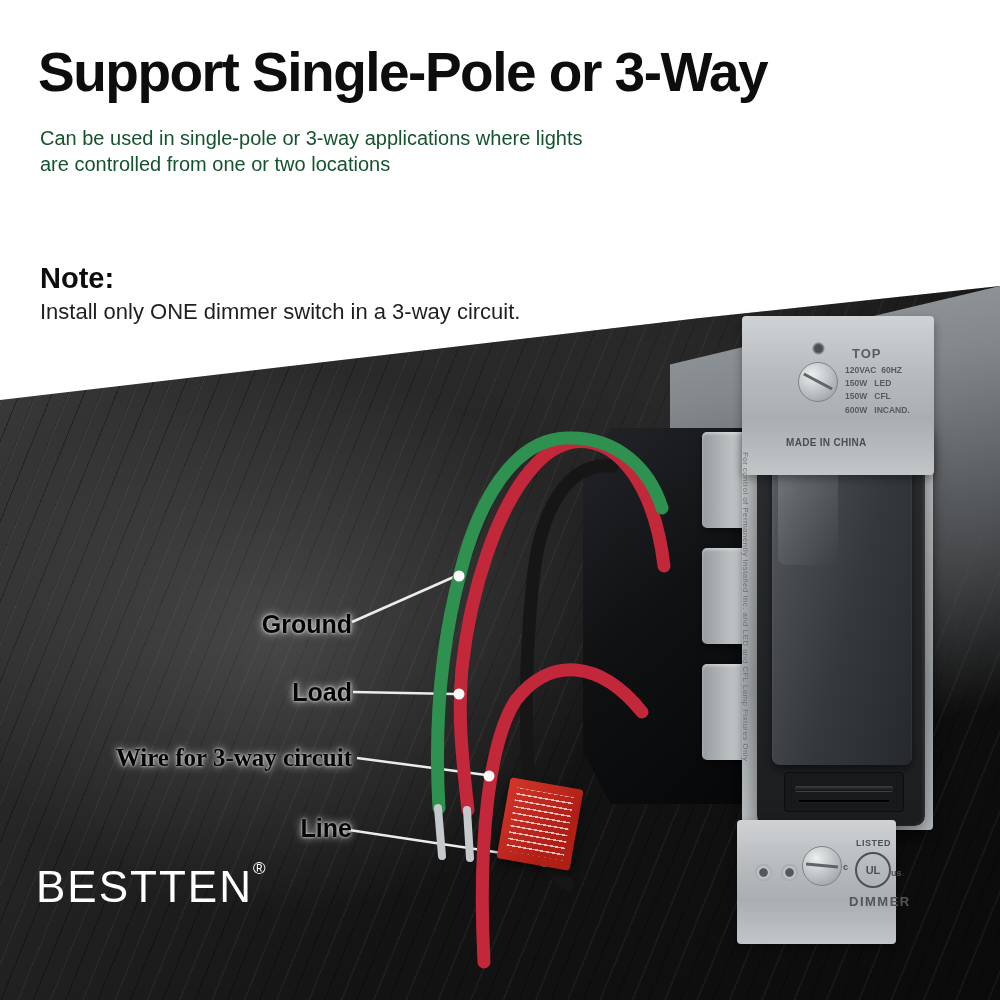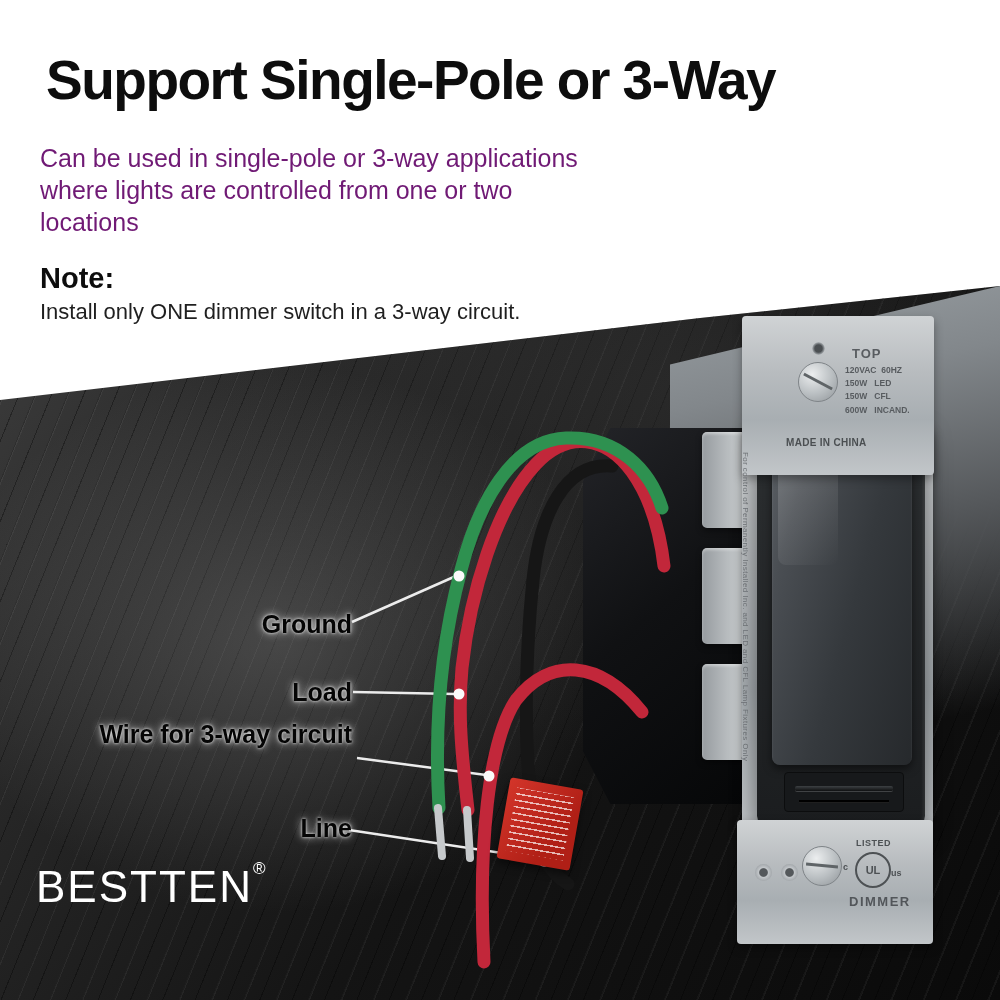--- a/index.html
+++ b/index.html
@@ -16,39 +16,39 @@
       repeating-linear-gradient(112deg, rgba(255,255,255,.05) 0 2px, transparent 2px 30px),
       repeating-linear-gradient(112deg, rgba(0,0,0,.35) 0 1px, transparent 1px 15px),
       linear-gradient(128deg,#4a4a4a 0%,#272727 35%,#141414 62%,#0a0a0a 100%);}
   .backdrop{left:670px;top:286px;width:330px;height:560px;z-index:2;
     clip-path:polygon(0 14%,100% 0,100% 100%,0 100%);
     background:linear-gradient(168deg,#9aa0a4 0%,#82878b 20%,#55585b 45%,rgba(25,25,25,0) 78%);}
 
   
   .title{left:38px;top:44px;width:940px;z-index:3;font-size:55px;line-height:1.05;
          font-weight:800;letter-spacing:-1.5px;color:#0d0d0d;}
-  .desc{left:40px;top:142px;width:560px;z-index:3;font-size:25px;line-height:1.28;color:#701a75;}
+  .desc{left:40px;top:126px;width:560px;z-index:3;font-size:20px;line-height:1.28;color:#14532d;}
   .note-label{left:40px;top:262px;z-index:3;font-size:29px;font-weight:700;color:#0d0d0d;}
   .note-text{left:40px;top:298px;width:530px;z-index:3;font-size:22px;line-height:1.28;color:#1f1f1f;}
 
   
   .body-box{left:583px;top:428px;width:196px;height:376px;z-index:3;
     clip-path:polygon(14% 0%,100% 0%,100% 100%,14% 100%,0% 86%,0% 14%);
     background:linear-gradient(140deg,#232428 0%,#101113 45%,#050607 100%);}
   .fin{left:702px;width:64px;height:96px;z-index:3;border-radius:5px;
     background:linear-gradient(90deg,#969b9f,#c9cdcf 60%,#aeb3b6);
     box-shadow:inset 0 2px 3px rgba(255,255,255,.4), 0 3px 6px rgba(0,0,0,.4);}
   .fin1{top:432px;} .fin2{top:548px;} .fin3{top:664px;}
 
   
   .metal{background:linear-gradient(180deg,#d0d3d5 0%,#b8bcbf 35%,#a8aeb2 65%,#c2c6c9 100%);
          border-radius:4px;box-shadow:0 4px 10px rgba(0,0,0,.35);}
   .strap-mid{left:742px;top:428px;width:191px;height:402px;z-index:4;}
   .strap-top{left:742px;top:316px;width:192px;height:159px;z-index:6;}
-  .strap-bottom{left:737px;top:820px;width:196px;height:124px;z-index:6;}
+  .strap-bottom{left:737px;top:820px;width:159px;height:124px;z-index:6;}
 
   .hole-top{left:70px;top:26px;width:13px;height:13px;border-radius:50%;
     background:radial-gradient(circle,#4b4f52 40%,#8d9296 60%,#c7cbce 75%);}
   .top-marking{left:110px;top:30px;font-size:13px;font-weight:700;color:#595d61;letter-spacing:1px;}
   .screw{border-radius:50%;border:1px solid #7f8488;
     background:radial-gradient(circle at 35% 30%,#eceeef,#b9bec1 55%,#8f9498);}
   .screw::after{content:"";position:absolute;left:8%;right:8%;top:46%;height:3px;
     background:#5f6467;transform:rotate(28deg);}
   .screw-top{left:56px;top:46px;width:38px;height:38px;}
   .screw-bottom{left:65px;top:26px;width:38px;height:38px;}
@@ -83,41 +83,41 @@
     border-radius:4px;border:1px solid #0c0d0e;}
   .slider-bar{left:10px;right:10px;top:13px;height:5px;border-radius:2px;
     background:linear-gradient(#3d4144,#0f1011);box-shadow:0 1px 0 rgba(255,255,255,.18);}
   .slider-line{left:14px;right:14px;top:27px;height:2px;background:#000;
     border-bottom:1px solid rgba(255,255,255,.12);}
 
   
   .wires{inset:0;z-index:4;pointer-events:none;}
   .callout{left:60px;width:292px;z-index:7;text-align:right;font-size:25px;font-weight:700;color:#050505;
     text-shadow:0 0 8px rgba(255,255,255,.85), 0 0 3px rgba(255,255,255,.9);}
-  .co-ground{top:610px;} .co-load{top:678px;} .co-3way{top:720px;} .co-line{top:814px;}
+  .co-ground{top:610px;} .co-load{top:678px;} .co-3way{top:744px;font-family:Liberation Serif, serif;} .co-line{top:814px;}
 
   .tag{left:503px;top:783px;width:74px;height:82px;z-index:6;transform:rotate(10deg);
     background:linear-gradient(120deg,#d3352a,#b01f16 70%);border-radius:3px;
     box-shadow:0 4px 8px rgba(0,0,0,.5);}
   .tag-lines{position:absolute;left:8px;right:8px;top:9px;bottom:9px;opacity:.8;
     background:repeating-linear-gradient(0deg,transparent 0 5px,rgba(255,255,255,.85) 5px 6.5px);}
 
   
   .brand{left:36px;top:859px;z-index:7;color:#ffffff;font-size:44px;font-weight:400;letter-spacing:2px;}
   .brand sup{font-size:17px;vertical-align:28px;letter-spacing:0;}
 </style>
 </head>
 <body>
 
 <div class="abs" style="inset:0">
 
   <div class="abs dark-bg"></div>
   <div class="abs backdrop"></div>
 
-  <h1 class="abs title" style="margin:8px">Support Single-Pole or 3-Way</h1>
+  <h1 class="abs title" style="margin:0">Support Single-Pole or 3-Way</h1>
   <p class="abs desc" style="margin:0">Can be used in single-pole or 3-way applications where lights are controlled from one or two locations</p>
   <p class="abs note-label" style="margin:0">Note:</p>
   <p class="abs note-text" style="margin:0">Install only ONE dimmer switch in a 3-way circuit.</p>
 
   <div class="abs body-box"></div>
   <div class="abs fin fin1"></div>
   <div class="abs fin fin2"></div>
   <div class="abs fin fin3"></div>
   <div class="abs metal strap-mid"></div>
 

